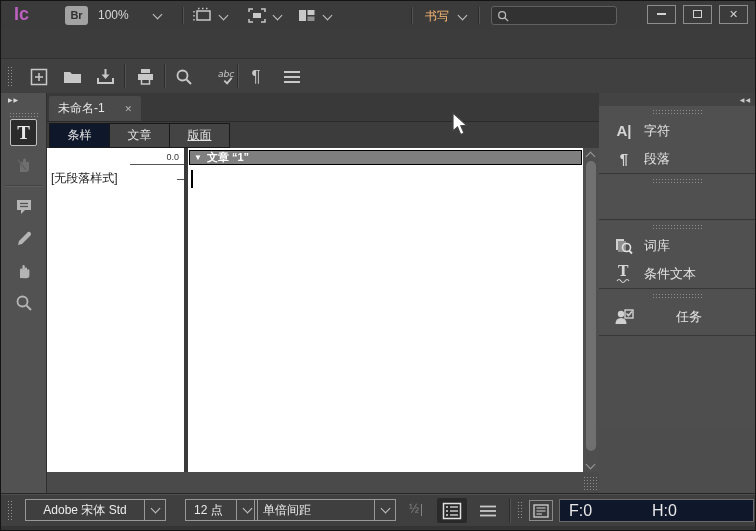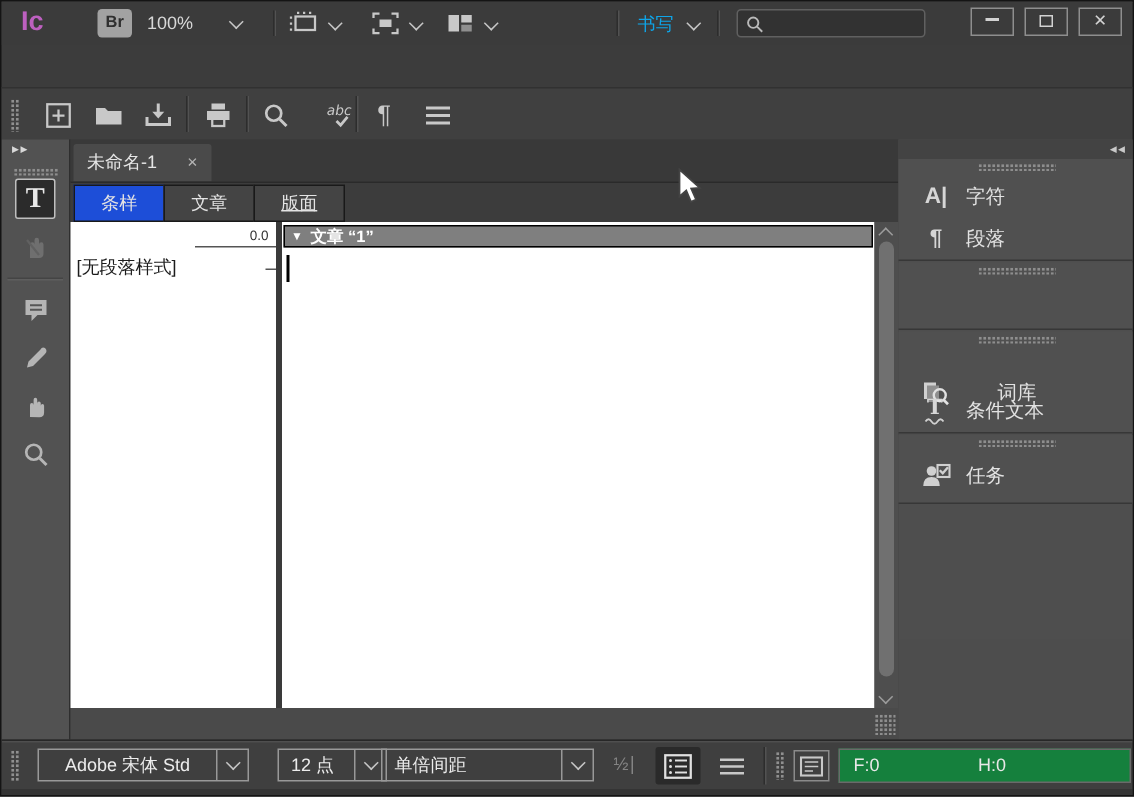--- a/index.html
+++ b/index.html
@@ -21,21 +21,21 @@
   
   .titlebar { position:absolute; left:0; top:0; width:100%; height:29px; background:#3b3b3b; }
   .logo { position:absolute; left:13px; top:3px; font-size:18px; font-weight:bold; color:#bd60c0; }
   .br-badge { position:absolute; left:64px; top:5px; width:23px; height:19px; background:#a2a2a2;
               border-radius:3px; color:#2f2f2f; font-size:11px; font-weight:bold; text-align:center; line-height:19px; }
   .zoom-select { position:absolute; left:97px; top:7px; color:#d8d8d8; font-size:12px; }
   .tb-chev1 { position:absolute; left:153px; top:10px; }
   .tb-sep-a { left:181px; top:6px; height:17px; }
   .tb-icon { position:absolute; top:6px; }
   .tb-chev { position:absolute; top:11px; }
-  .ws-label { position:absolute; left:424px; top:7px; color:#0ea5e9; font-size:12px; }
+  .ws-label { position:absolute; left:424px; top:7px; color:#fdba74; font-size:12px; }
   .search-box { position:absolute; left:490px; top:5px; width:126px; height:19px; background:#323232;
                 border:1px solid #606060; border-radius:3px; display:flex; align-items:center; padding:0 5px; }
   .search-box input { background:transparent; border:none; outline:none; color:#ddd; font-size:11px; width:100px; }
   .winbtn { position:absolute; top:4px; width:29px; height:19px; border:1px solid #8e8e8e;
             color:#d2d2d2; text-align:center; line-height:17px; font-size:11px; }
   .winbtn .bar { display:inline-block; width:9px; height:2px; background:#d2d2d2; margin-bottom:3px; }
   .winbtn .box { display:inline-block; width:9px; height:8px; border:1.5px solid #d2d2d2; margin-top:4px; }
 
   
   .menubar { position:absolute; left:0; top:29px; width:100%; height:28px; background:#3b3b3b;
@@ -65,21 +65,21 @@
   .doc { position:absolute; left:45px; top:0; width:553px; height:400px; border-left:1px solid #2e2e2e; }
   .doc-tabstrip { position:absolute; left:0; top:0; width:100%; height:28px; background:#393939; }
   .doc-tab { position:absolute; left:2px; top:3px; height:25px; width:92px; background:#4a4a4a;
              border-radius:2px 2px 0 0; display:flex; align-items:center; padding:0 9px; }
   .doc-tab-title { color:#e6e6e6; font-size:12px; flex:1; }
   .doc-tab-close { color:#b4b4b4; font-size:9px; }
   .view-strip { position:absolute; left:0; top:28px; width:100%; height:27px; background:#3c3c3c;
                 border-top:1px solid #2a2a2a; }
   .view-tab { position:absolute; top:1px; height:25px; width:61px; background:#444;
               border:1px solid #191919; color:#e3e3e3; font-size:12px; text-align:center; line-height:23px; }
-  .view-tab.active { background:#1d4ed8; }
+  .view-tab.active { background:#0f172a; }
 
   .galley { position:absolute; left:0; top:55px; width:100%; height:324px; display:flex; }
   .styles-col { position:relative; width:137px; background:#fff; }
   .depth-val { position:absolute; right:5px; top:4px; font-size:9px; color:#333; }
   .depth-line { position:absolute; right:0; top:16px; width:54px; height:1px; background:#555; }
   .depth-tick { position:absolute; right:0; top:31px; width:7px; height:1px; background:#555; }
   .para-style { position:absolute; left:4px; top:22px; font-size:12px; color:#1c1c1c; }
   .galley-div { width:4px; background:#3a3a3a; }
   .text-area { position:relative; flex:1; background:#fff; }
   .story-header { position:absolute; left:1px; right:1px; top:2px; height:15px; background:#7f7f7f;
@@ -116,21 +116,21 @@
   .dd-arrow { width:21px; border-left:1px solid #989898; display:flex; align-items:center; justify-content:center; }
   .half-ico { position:absolute; left:408px; top:8px; color:#848484; font-size:12px; }
   .half-bar { display:inline-block; width:1px; height:12px; background:#848484; margin-left:2px; vertical-align:middle; }
   .info-btn { position:absolute; left:436px; top:4px; width:30px; height:25px; background:#2a2a2a;
               border-radius:2px; display:flex; align-items:center; justify-content:center; }
   .burger { position:absolute; left:478px; top:11px; }
   .bb-sep { left:508px; top:4px; height:25px; }
   .frame-btn { position:absolute; left:528px; top:6px; width:24px; height:21px; border:1px solid #8a8a8a;
                display:flex; align-items:center; justify-content:center; }
   .copyfit { position:absolute; left:558px; top:5px; width:195px; height:23px; border:1px solid #6a6a6a;
-             background:#15803d; color:#e8e8e8; font-size:12px; line-height:21px; }
+             background:#0f172a; color:#e8e8e8; font-size:16px; line-height:21px; }
   .cf-f { position:absolute; left:9px; } .cf-h { position:absolute; left:92px; }
   .bottom-strip { position:absolute; left:0; top:525px; width:100%; height:6px; background:#343434; }
 
   .cursor { position:absolute; left:451px; top:111px; z-index:50; }
 </style>
 </head>
 <body>
 
 <div class="window">
 
@@ -339,21 +339,21 @@
           <span class="dock-label">段落</span>
         </div>
       </div>
 
       <div class="dock-group" style="top:82px; height:45px;">
         <span class="dock-handle hdots"></span>
       </div>
 
       <div class="dock-group" style="top:128px; height:68px;">
         <span class="dock-handle hdots"></span>
-        <div class="dock-item" style="top:27px;gap:21px;">
+        <div class="dock-item" style="top:11px;">
           <span class="dock-ico">
             <svg width="20" height="20" viewBox="0 0 20 20">
                 <rect x="2" y="3" width="8" height="11" fill="#d0d0d0"></rect>
                 <rect x="4" y="5" width="8" height="11" fill="#8f8f8f"></rect>
                 <circle cx="12.5" cy="11.5" r="4" fill="none" stroke="#e2e2e2" stroke-width="1.6"></circle>
                 <line x1="15" y1="14.5" x2="18" y2="17.5" stroke="#e2e2e2" stroke-width="1.8"></line>
               </svg>
           </span>
           <span class="dock-label">词库</span>
         </div>
@@ -363,21 +363,21 @@
                 <text x="4" y="13" font-size="14" font-weight="bold" fill="#d6d6d6" font-family="DejaVu Serif, serif">T</text>
                 <path d="M3 18 q2-3 4 0 t4 0 t4 0" fill="none" stroke="#d0d0d0" stroke-width="1.2"></path>
               </svg>
           </span>
           <span class="dock-label">条件文本</span>
         </div>
       </div>
 
       <div class="dock-group" style="top:197px; height:46px;">
         <span class="dock-handle hdots"></span>
-        <div class="dock-item" style="top:13px;">
+        <div class="dock-item" style="top:13px;gap:32px;">
           <span class="dock-ico">
             <svg width="20" height="20" viewBox="0 0 20 20">
                 <circle cx="7" cy="7" r="3.2" fill="#d0d0d0"></circle>
                 <path d="M1.5 17 q0-6 5.5-6 t5.5 6 z" fill="#d0d0d0"></path>
                 <rect x="11" y="3" width="8" height="8" fill="none" stroke="#d0d0d0" stroke-width="1.4"></rect>
                 <polyline points="12.5,6.5 14.5,8.5 18,4.5" fill="none" stroke="#d0d0d0" stroke-width="1.6"></polyline>
               </svg>
           </span>
           <span class="dock-label">任务</span>
         </div>

